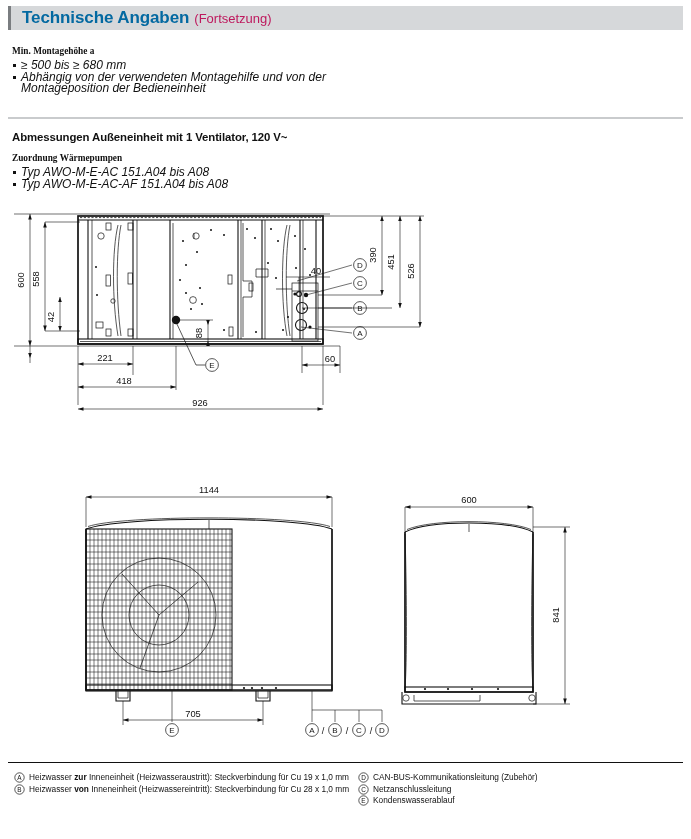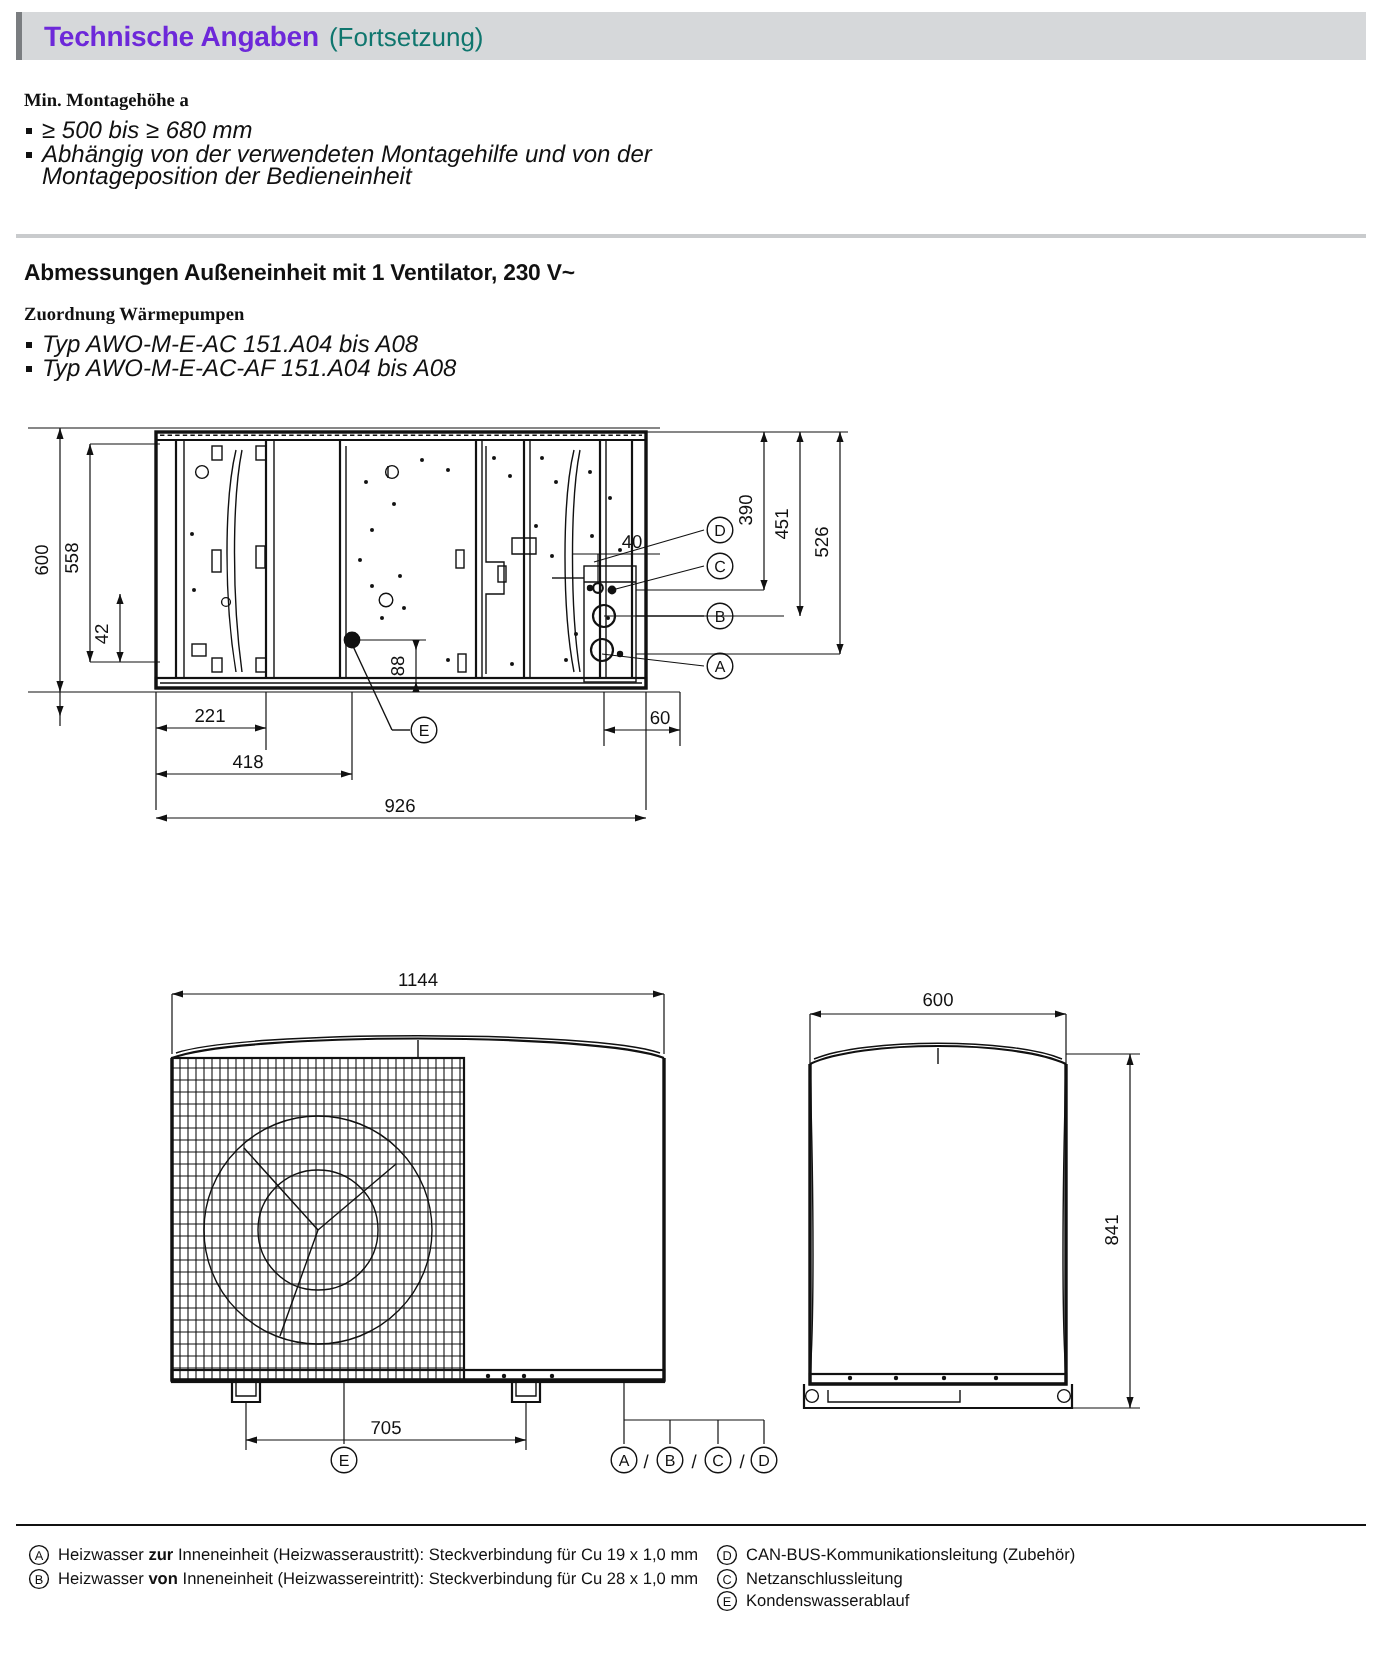--- a/index.html
+++ b/index.html
@@ -19,25 +19,25 @@
   .header-band{
     position:absolute; left:8px; top:6px; width:675px; height:24px;
     background:#d6d8da;
     display:flex; align-items:center;
   }
   .header-band::before{
     content:""; position:absolute; left:0; top:0; width:3px; height:100%;
     background:#7a7d80;
   }
   .header-title{
-    font-size:14px; font-weight:bold; letter-spacing:-0.1px;
-    margin-left:14px; color:#6d28d9;
+    font-size:17px; font-weight:bold; letter-spacing:-0.1px;
+    margin-left:14px; color:#0369a1;
   }
   .header-sub{
-    font-size:13px; font-weight:normal; color:#0f766e; margin-left:5px;
+    font-size:13px; font-weight:normal; color:#be185d; margin-left:5px;
   }
 
   
   .block{position:absolute; font-size:9.2px; line-height:11.6px;}
   .bold-label{font-weight:bold; font-size:9.3px; margin-bottom:2px;font-family:Liberation Serif, serif;}
   ul.bullets{list-style:none; margin:0; padding:0;}
   ul.bullets li{
     position:relative; padding-left:9px; margin:0 0 0.5px 0;
     font-size:12px; line-height:11.6px;font-style:italic;
   }
@@ -95,21 +95,21 @@
 
   <div class="block" style="left:12px; top:46px; width:340px;">
     <div class="bold-label">Min. Montagehöhe a</div>
     <ul class="bullets">
       <li>≥ 500 bis ≥ 680 mm</li>
       <li>Abhängig von der verwendeten Montagehilfe und von der Montageposition der Bedieneinheit</li>
     </ul>
   </div>
 
   <div class="rule-gray" style="top:117px;"></div>
-  <div class="section-title" style="left:12px; top:131px;">Abmessungen Außeneinheit mit 1 Ventilator, 230 V~</div>
+  <div class="section-title" style="left:12px; top:131px;">Abmessungen Außeneinheit mit 1 Ventilator, 120 V~</div>
 
   <div class="block" style="left:12px; top:153px; width:340px;">
     <div class="bold-label">Zuordnung Wärmepumpen</div>
     <ul class="bullets">
       <li>Typ AWO-M-E-AC 151.A04 bis A08</li>
       <li>Typ AWO-M-E-AC-AF 151.A04 bis A08</li>
     </ul>
   </div>
 
   <div class="draw" style="left:0px; top:205px;">

